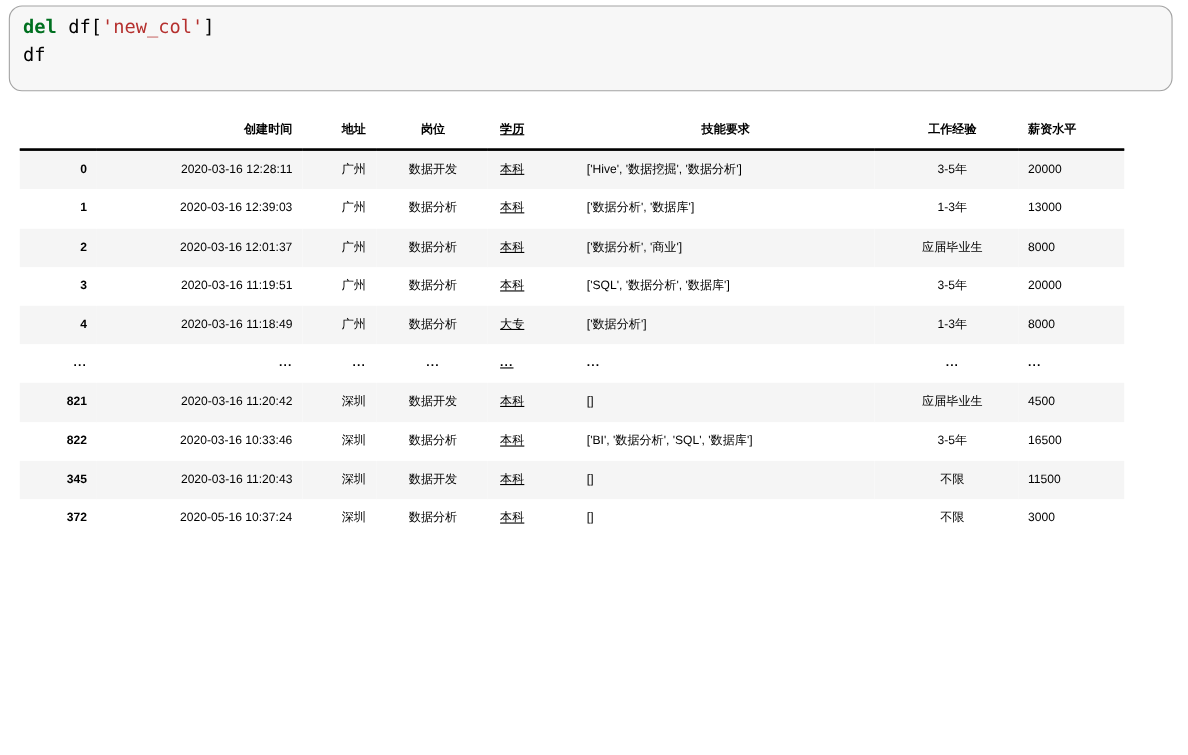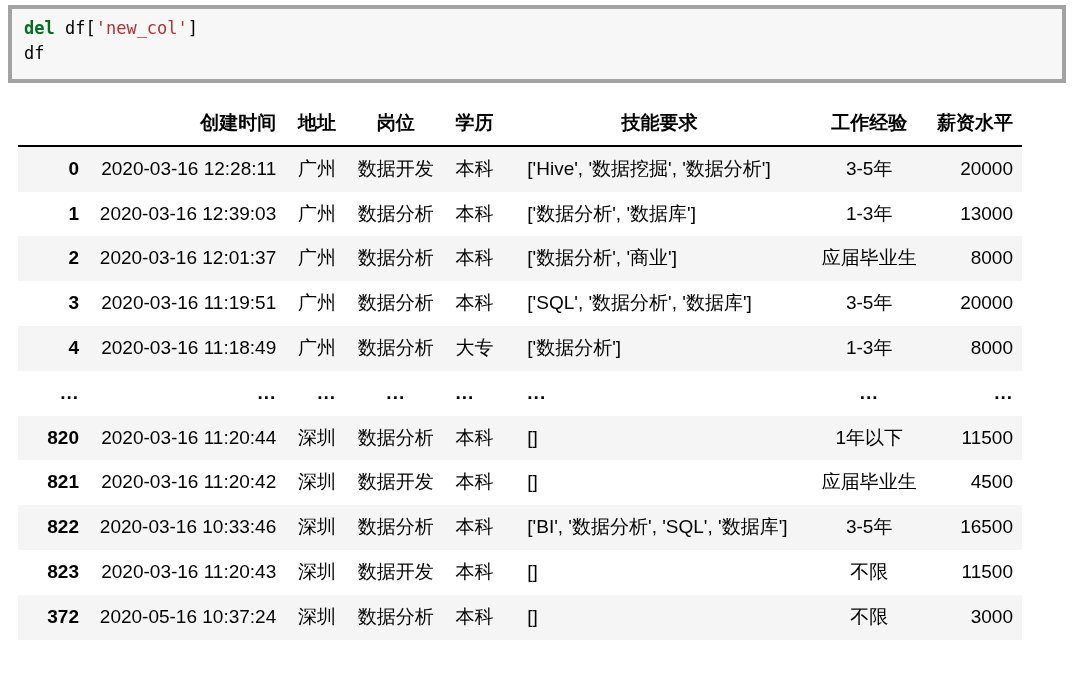--- a/index.html
+++ b/index.html
@@ -18,22 +18,22 @@
 
   
   .code-cell {
     position: absolute;
     left: 8px;
     top: 5px;
     width: 1058px;
     height: 78px;
     box-sizing: border-box;
     background: #f7f7f7;
-    border: 4px solid #a3a3a3;
-    border-radius: 0;
+    border: 1px solid #a3a3a3;
+    border-radius: 12px;
     padding: 7px 0 0 12px;
   }
   .code-line {
     font-family: "DejaVu Sans Mono", "Liberation Mono", monospace;
     font-size: 17px;
     line-height: 25px;
     white-space: pre;
     letter-spacing: 0px;
   }
   .tok-kw   { color: #007020; font-weight: bold; }
@@ -44,21 +44,21 @@
   
   .df-wrap {
     position: absolute;
     left: 18px;
     top: 104px;
     width: 1004px;
   }
   table.dataframe {
     border-collapse: collapse;
     width: 100%;
-    font-size: 19px;
+    font-size: 11px;
     line-height: 1.2;
   }
   table.dataframe thead th {
     font-weight: bold;
     padding: 8px 9px 10px 9px;
     border: none;
     white-space: nowrap;
     vertical-align: bottom;
   }
   table.dataframe thead tr {
@@ -80,24 +80,24 @@
   }
   table.dataframe tbody tr:nth-child(even) {
     background: #ffffff;
   }
 
   
   .col-idx   { text-align: right; width: 52px; }
   .col-time  { text-align: right; }
   .col-city  { text-align: right;  }
   .col-job   { text-align: center;  }
-  .col-edu   { text-align: left;  }
+  .col-edu   { text-align: left; text-decoration: underline;  }
   .col-skill { }
   .col-exp   { text-align: center; }
-  .col-sal   { text-align: right; }
+  .col-sal   { text-align: left; }
 
   .col-city, .col-job, .col-edu { padding-left: 12px !important; }
   .col-skill { padding-left: 24px !important; }
   .col-exp   { padding-left: 20px !important; }
 
   
   .row-ellipsis td, .row-ellipsis th {
     font-weight: bold;
     letter-spacing: 1px;
   }
@@ -181,51 +181,41 @@
           <th class="col-idx">...</th>
           <td class="col-time">...</td>
           <td class="col-city">...</td>
           <td class="col-job">...</td>
           <td class="col-edu">...</td>
           <td class="col-skill">...</td>
           <td class="col-exp">...</td>
           <td class="col-sal">...</td>
         </tr>
         <tr>
-          <th class="col-idx">820</th>
-          <td class="col-time">2020-03-16 11:20:44</td>
-          <td class="col-city">深圳</td>
-          <td class="col-job">数据分析</td>
-          <td class="col-edu">本科</td>
-          <td class="col-skill">[]</td>
-          <td class="col-exp">1年以下</td>
-          <td class="col-sal">11500</td>
-        </tr>
-        <tr>
           <th class="col-idx">821</th>
           <td class="col-time">2020-03-16 11:20:42</td>
           <td class="col-city">深圳</td>
           <td class="col-job">数据开发</td>
           <td class="col-edu">本科</td>
           <td class="col-skill">[]</td>
           <td class="col-exp">应届毕业生</td>
           <td class="col-sal">4500</td>
         </tr>
         <tr>
           <th class="col-idx">822</th>
           <td class="col-time">2020-03-16 10:33:46</td>
           <td class="col-city">深圳</td>
           <td class="col-job">数据分析</td>
           <td class="col-edu">本科</td>
           <td class="col-skill">['BI', '数据分析', 'SQL', '数据库']</td>
           <td class="col-exp">3-5年</td>
           <td class="col-sal">16500</td>
         </tr>
         <tr>
-          <th class="col-idx">823</th>
+          <th class="col-idx">345</th>
           <td class="col-time">2020-03-16 11:20:43</td>
           <td class="col-city">深圳</td>
           <td class="col-job">数据开发</td>
           <td class="col-edu">本科</td>
           <td class="col-skill">[]</td>
           <td class="col-exp">不限</td>
           <td class="col-sal">11500</td>
         </tr>
         <tr>
           <th class="col-idx">372</th>

